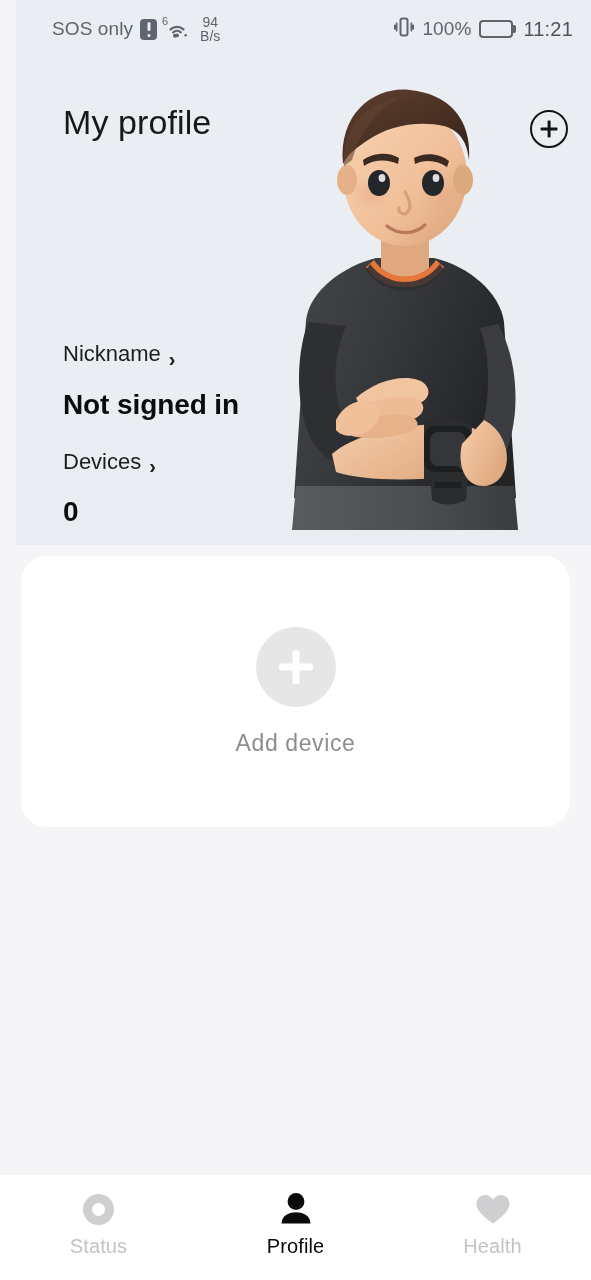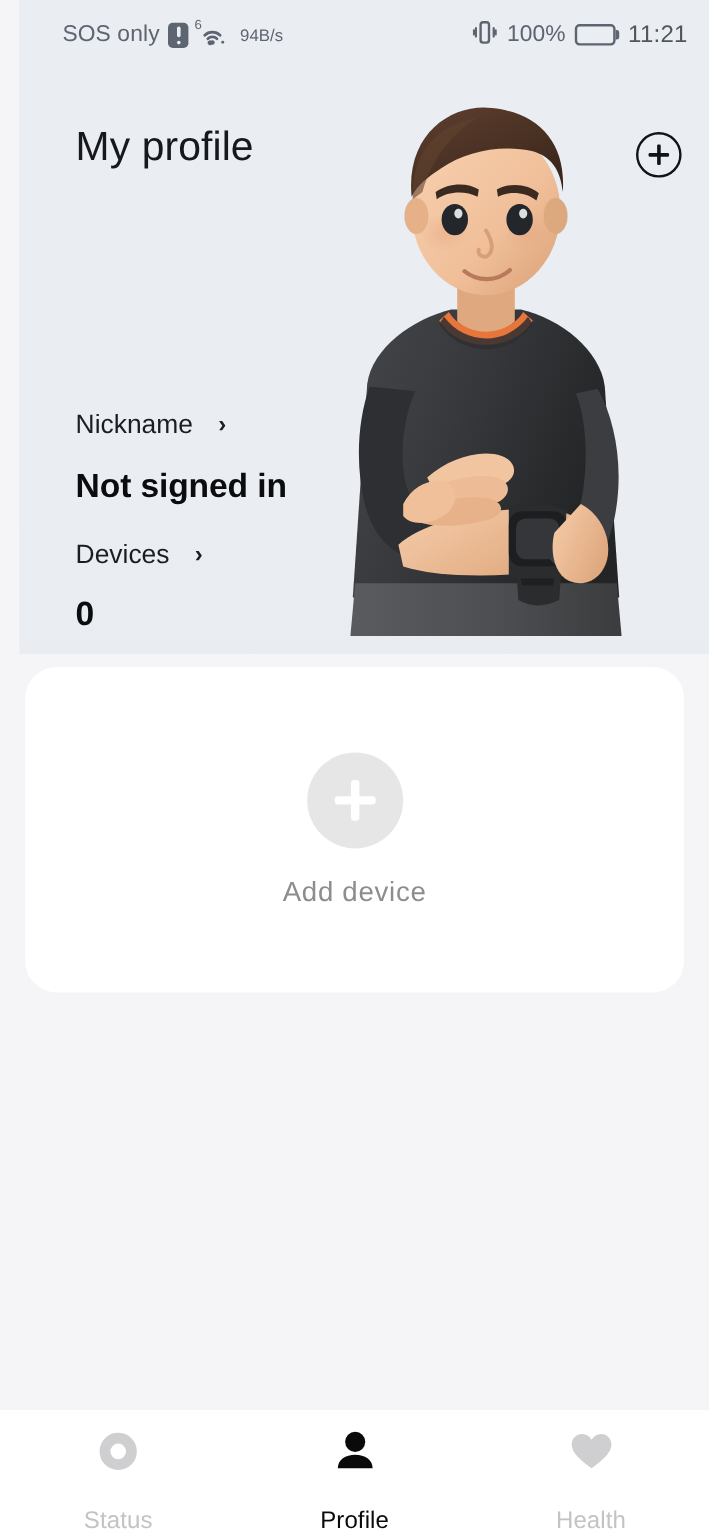--- a/index.html
+++ b/index.html
@@ -99,21 +99,21 @@
     position: absolute;
     left: -2px; top: -2px;
     font-size: 11px;
     color: #5d6570;
     line-height: 1;
   }
   .wifi-wrap svg { position: absolute; left: 2px; top: 3px; }
 
   .netspeed {
     display: flex;
-    flex-direction: row;
+    flex-direction: column;
     align-items: center;
     line-height: 1.02;
     margin-left: 2px;
   }
   .netspeed span {
     font-size: 14px;
     color: #5d6570;
   }
 
   .vib-icon { flex: 0 0 auto; }
@@ -199,22 +199,22 @@
   
   .profile-info {
     position: absolute;
     left: 47px;
     top: 340px;
     z-index: 25;
   }
   .info-row { margin-bottom: 0; }
   .info-head {
     display: inline-flex;
-    align-items: center;
-    gap: 21px;
+    align-items: flex-end;
+    gap: 8px;
     font-size: 22px;
     color: #1b1d21;
     cursor: pointer;
     line-height: 1.3;
   }
   .chev {
     font-size: 20px;
     font-weight: 700;
     line-height: 1;
     position: relative;
@@ -285,21 +285,21 @@
     display: flex;
     align-items: flex-start;
     padding-top: 14px;
     z-index: 50;
   }
   .nav-item {
     flex: 1;
     display: flex;
     flex-direction: column;
     align-items: center;
-    gap: 27px;
+    gap: 6px;
     cursor: pointer;
   }
   .nav-icon {
     width: 40px; height: 40px;
     display: flex;
     align-items: center;
     justify-content: center;
   }
   .nav-label {
     font-size: 20px;

